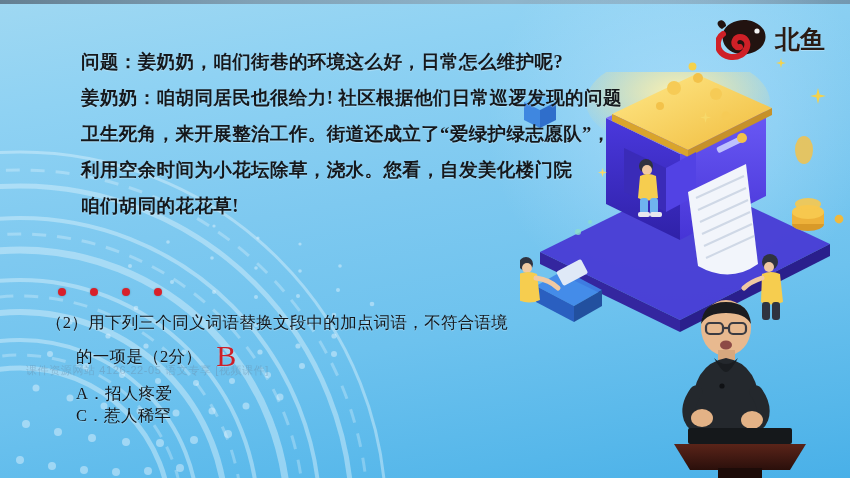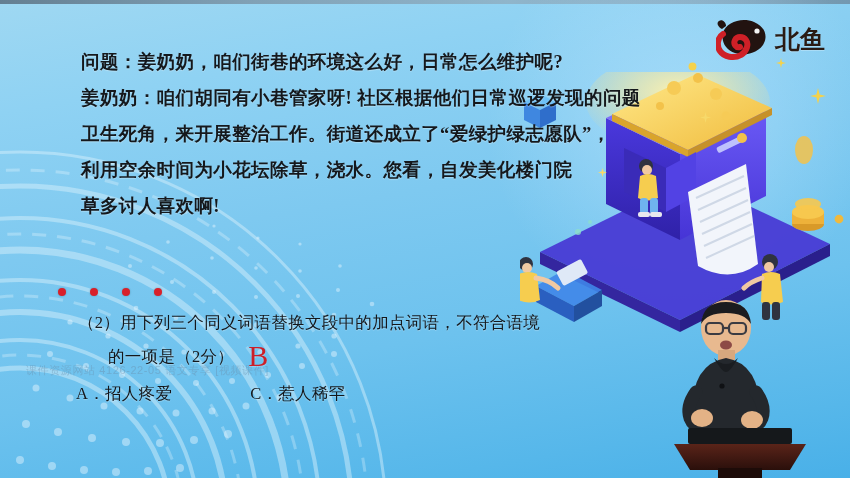--- a/index.html
+++ b/index.html
@@ -137,21 +137,20 @@
     z-index: 5;
   }
   .qline {
     font-family: "Liberation Serif", "DejaVu Serif", serif;
     font-size: 16.5px;
     color: #14171b;
     line-height: 33px;
     white-space: nowrap;
     letter-spacing: .3px;
     text-shadow: 0 1px 1px rgba(255,255,255,.3);
-    margin-left: 32px;
   }
   .qline.sub { padding-left: 30px; }
   .answer-mark {
     font-family: "Liberation Serif", "DejaVu Serif", serif;
     color: #cc1f28;
     font-size: 30px;
     font-weight: normal;
     vertical-align: -4px;
     margin-left: 14px;
     letter-spacing: 0;
@@ -161,20 +160,21 @@
     position: absolute;
     left: 76px;
     top: 383px;
     display: flex;
     align-items: baseline;
     z-index: 5;
     font-family: "Liberation Serif", "DejaVu Serif", serif;
     font-size: 16.5px;
     letter-spacing: .3px;
     text-shadow: 0 1px 1px rgba(255,255,255,.3);
+    flex-direction: column;
   }
   .choice { color: #14171b; white-space: nowrap; }
   .choice.hl { color: #cc1f28; font-weight: bold; }
   .gap-a { width: 42px; }
   .gap-b { width: 36px; }
 
   
   .watermark {
     position: absolute;
     left: 26px;
@@ -451,24 +451,24 @@
         <path d="M7 21 C2 24, 0 32, 4 38 C8 44, 18 46, 25 42 C31 38, 33 31, 30 27 C27 23, 21 23, 19 27
                  C17 31, 20 35, 24 34" fill="none" stroke="#cf2027" stroke-width="6" stroke-linecap="round"></path>
         <path d="M6 16 C2 14, 0 10, 3 8 C6 6, 10 9, 10 13" fill="#221310"></path>
       </svg>
     </span>
     <span class="logo-text">北鱼</span>
   </div>
 
   <div class="passage">
     <div class="pline">问题：姜奶奶，咱们街巷的环境这么好，日常怎么维护呢?</div>
-    <div class="pline">姜奶奶：咱们胡同有小巷管家呀! 社区根据他们日常巡逻发现的问题</div>
+    <div class="pline">姜奶奶：咱胡同居民也很给力! 社区根据他们日常巡逻发现的问题</div>
     <div class="pline">卫生死角，来开展整治工作。街道还成立了“爱绿护绿志愿队”，</div>
     <div class="pline">利用空余时间为小花坛除草，浇水。您看，自发美化楼门院</div>
-    <div class="pline">草多讨人喜欢啊!</div>
+    <div class="pline">咱们胡同的花花草!</div>
   </div>
 
   <div class="emph-dots">
     <i></i>
     <i></i>
     <i></i>
     <i></i>
   </div>
 
   <div class="qblock">

